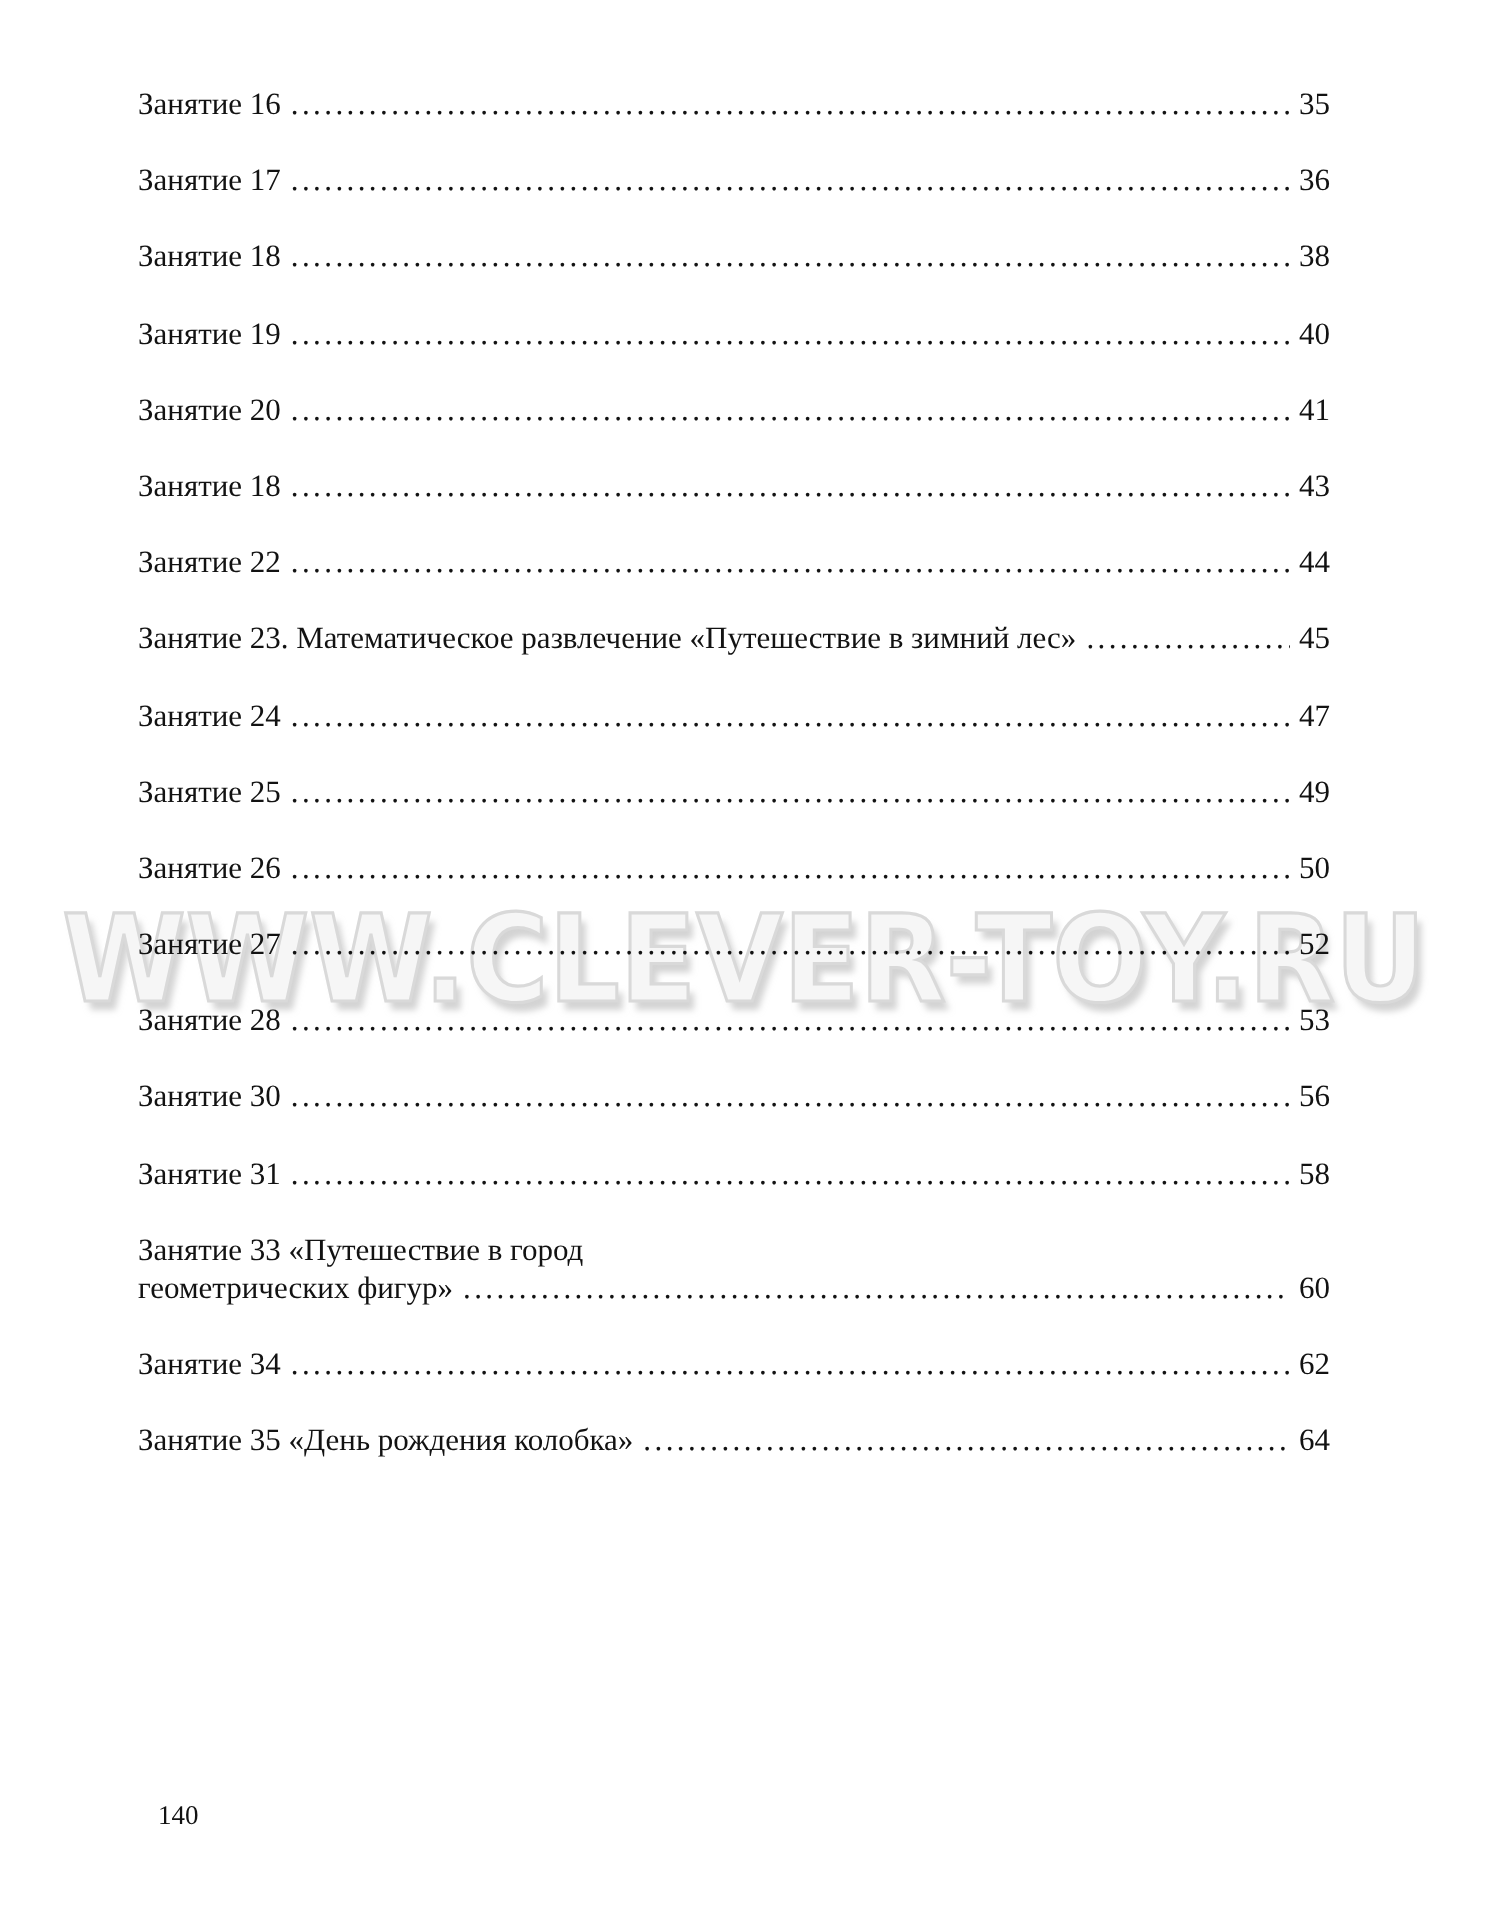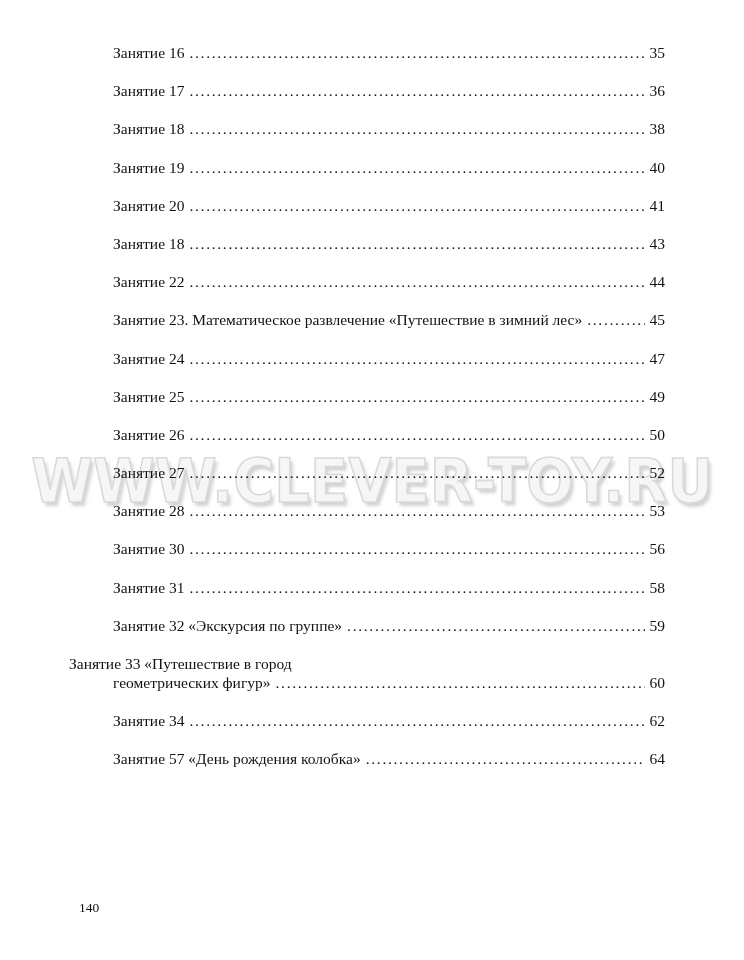--- a/index.html
+++ b/index.html
@@ -43,21 +43,20 @@
   .toc-row {
     line-height: 19.1px;
     margin-bottom: 19.1px;
   }
   .toc-line {
     white-space: nowrap;
   }
   .toc-lastline {
     display: flex;
     align-items: baseline;
-    margin-left: 44px;
   }
   .toc-title {
     white-space: nowrap;
   }
   .toc-dots {
     flex: 1 1 auto;
     overflow: hidden;
     white-space: nowrap;
     margin-left: 5px;
     min-width: 0;
@@ -184,44 +183,37 @@
         </div>
       </div>
       <div class="toc-row">
         <div class="toc-lastline">
           <span class="toc-title">Занятие 31</span>
           <span class="toc-dots"></span>
           <span class="toc-page">58</span>
         </div>
       </div>
       <div class="toc-row">
-        <div class="toc-lastline">
-          <span class="toc-title">Занятие 32 «Экскурсия по группе»</span>
-          <span class="toc-dots"></span>
-          <span class="toc-page">59</span>
-        </div>
-      </div>
-      <div class="toc-row">
         <div class="toc-line">Занятие 33 «Путешествие в город</div>
         <div class="toc-lastline">
           <span class="toc-title">геометрических фигур»</span>
           <span class="toc-dots"></span>
           <span class="toc-page">60</span>
         </div>
       </div>
       <div class="toc-row">
         <div class="toc-lastline">
           <span class="toc-title">Занятие 34</span>
           <span class="toc-dots"></span>
           <span class="toc-page">62</span>
         </div>
       </div>
       <div class="toc-row">
         <div class="toc-lastline">
-          <span class="toc-title">Занятие 57 «День рождения колобка»</span>
+          <span class="toc-title">Занятие 35 «День рождения колобка»</span>
           <span class="toc-dots"></span>
           <span class="toc-page">64</span>
         </div>
       </div>
     </div>
 
   <div class="footer-page-number">140</div>
 </div>
 
 </body></html>

